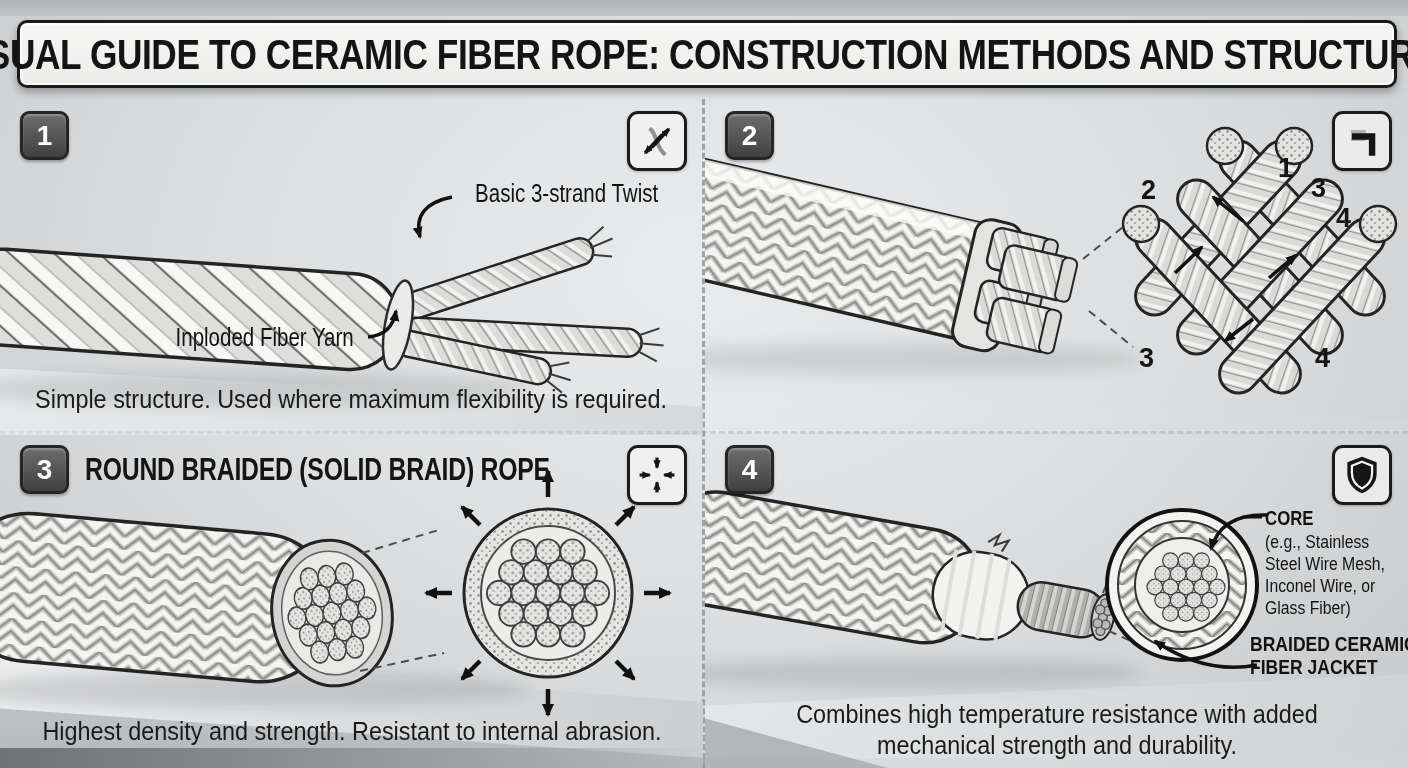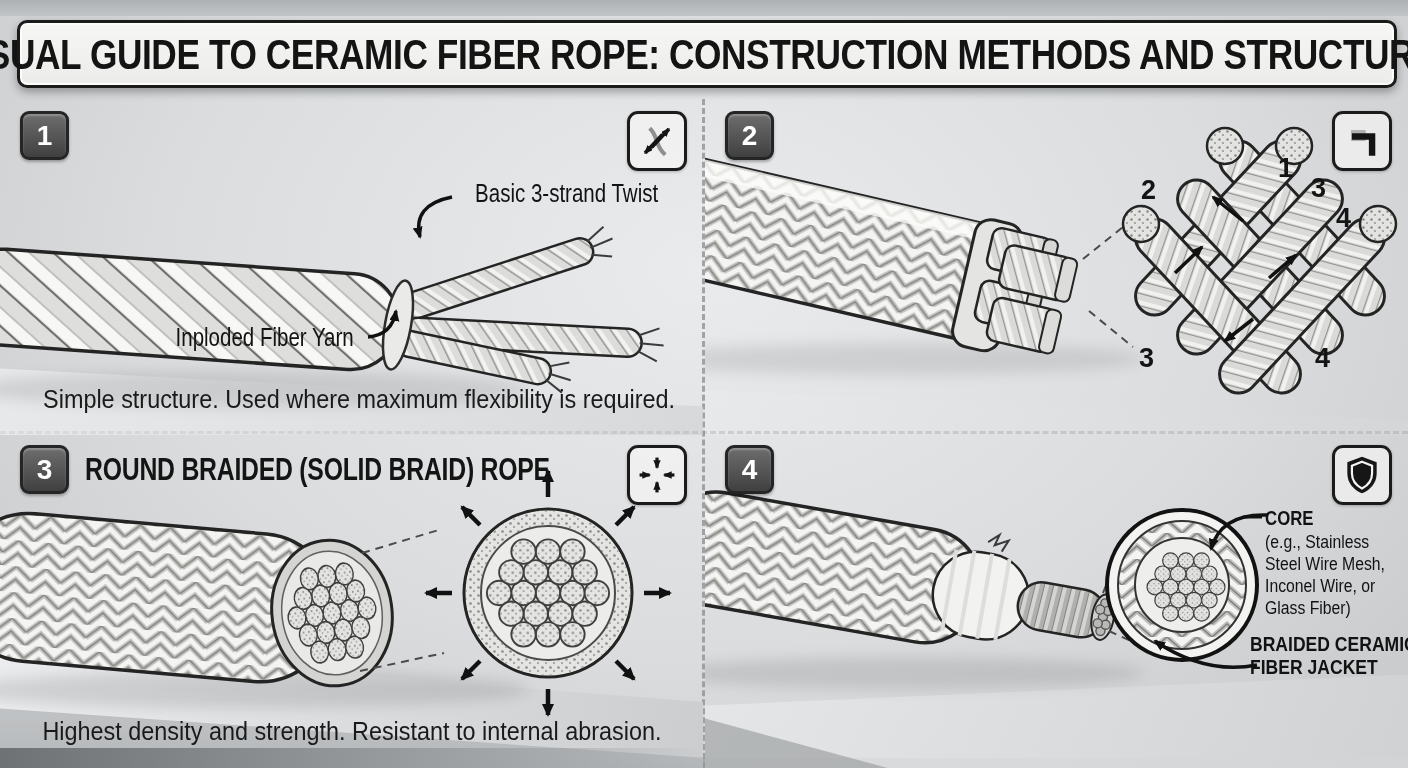--- a/index.html
+++ b/index.html
@@ -27,21 +27,21 @@
     background:linear-gradient(#6d6d6d,#404040);color:#fff;display:flex;align-items:center;justify-content:center;
     font-size:28px;font-weight:bold;box-shadow:inset 0 2px 2px rgba(255,255,255,.25), 0 2px 3px rgba(0,0,0,.3);}
   .qtitle .cond-l{font-size:31px;font-weight:bold;color:#141414;letter-spacing:-.3px;transform:scaleX(.8);}
   .icon-box{position:absolute;right:16px;top:14px;width:54px;height:54px;border:3px solid #1b1b1b;border-radius:11px;
     background:rgba(246,246,244,.65);display:flex;align-items:center;justify-content:center;z-index:5;
     box-shadow:0 1px 3px rgba(0,0,0,.25);}
   .q3 .icon-box,.q4 .icon-box{top:10px;}
   .art{position:absolute;left:0;top:0;width:703px;height:100%;z-index:2;}
   .caption{position:absolute;left:0;width:100%;text-align:center;z-index:6;color:#1a1a1a;}
   .caption .cond{font-size:26px;transform:scaleX(.9);}
-  .q1 .caption{top:287px;margin-left:8px;} .q2 .caption{top:292px;} .q3 .caption{top:281px;}
+  .q1 .caption{top:287px;} .q2 .caption{top:292px;} .q3 .caption{top:281px;}
   .q4 .caption{top:264px;}
   .q4 .caption .cond{white-space:normal;max-width:600px;line-height:1.18;}
   .float-label{position:absolute;z-index:6;color:#121212;}
   .lbl-basic{left:455px;top:82px;font-size:25px;}
   .lbl-inploded{left:156px;top:226px;font-size:25px;}
   .diag-num{position:absolute;z-index:6;font-size:27px;font-weight:bold;color:#141414;}
   .n-a{left:436px;top:78px;} .n-b{left:573px;top:56px;} .n-c{left:606px;top:76px;}
   .n-d{left:631px;top:106px;} .n-e{left:434px;top:246px;} .n-f{left:610px;top:246px;}
   .q4-core-title{left:560px;top:72px;font-size:20px;font-weight:bold;}
   .q4-core-detail{left:560px;top:97px;font-size:17.5px;width:160px;line-height:1.25;}
@@ -396,14 +396,15 @@
     </div>
     <div class="icon-box">
       <svg width="44" height="44" viewBox="0 0 48 48">
         <path d="M24,4 L40,10 V22 C40,33 33,40 24,44 C15,40 8,33 8,22 V10 Z" fill="#161616"></path>
         <path d="M24,9.5 L35,13.8 V22 C35,30 30,35.5 24,38.8 C18,35.5 13,30 13,22 V13.8 Z" fill="none" stroke="#f4f4f2" stroke-width="2.4"></path>
       </svg>
     </div>
     <div class="float-label q4-core-title"><span class="cond-l">CORE</span></div>
     <div class="float-label q4-core-detail"><span class="cond-l">(e.g., Stainless Steel Wire Mesh, Inconel Wire, or Glass Fiber)</span></div>
     <div class="float-label q4-jacket"><span class="cond-l">BRAIDED CERAMIC FIBER JACKET</span></div>
+    <div class="caption"><span class="cond">Combines high temperature resistance with added mechanical strength and durability.</span></div>
   </section>
 </div>
 
 </body></html>

